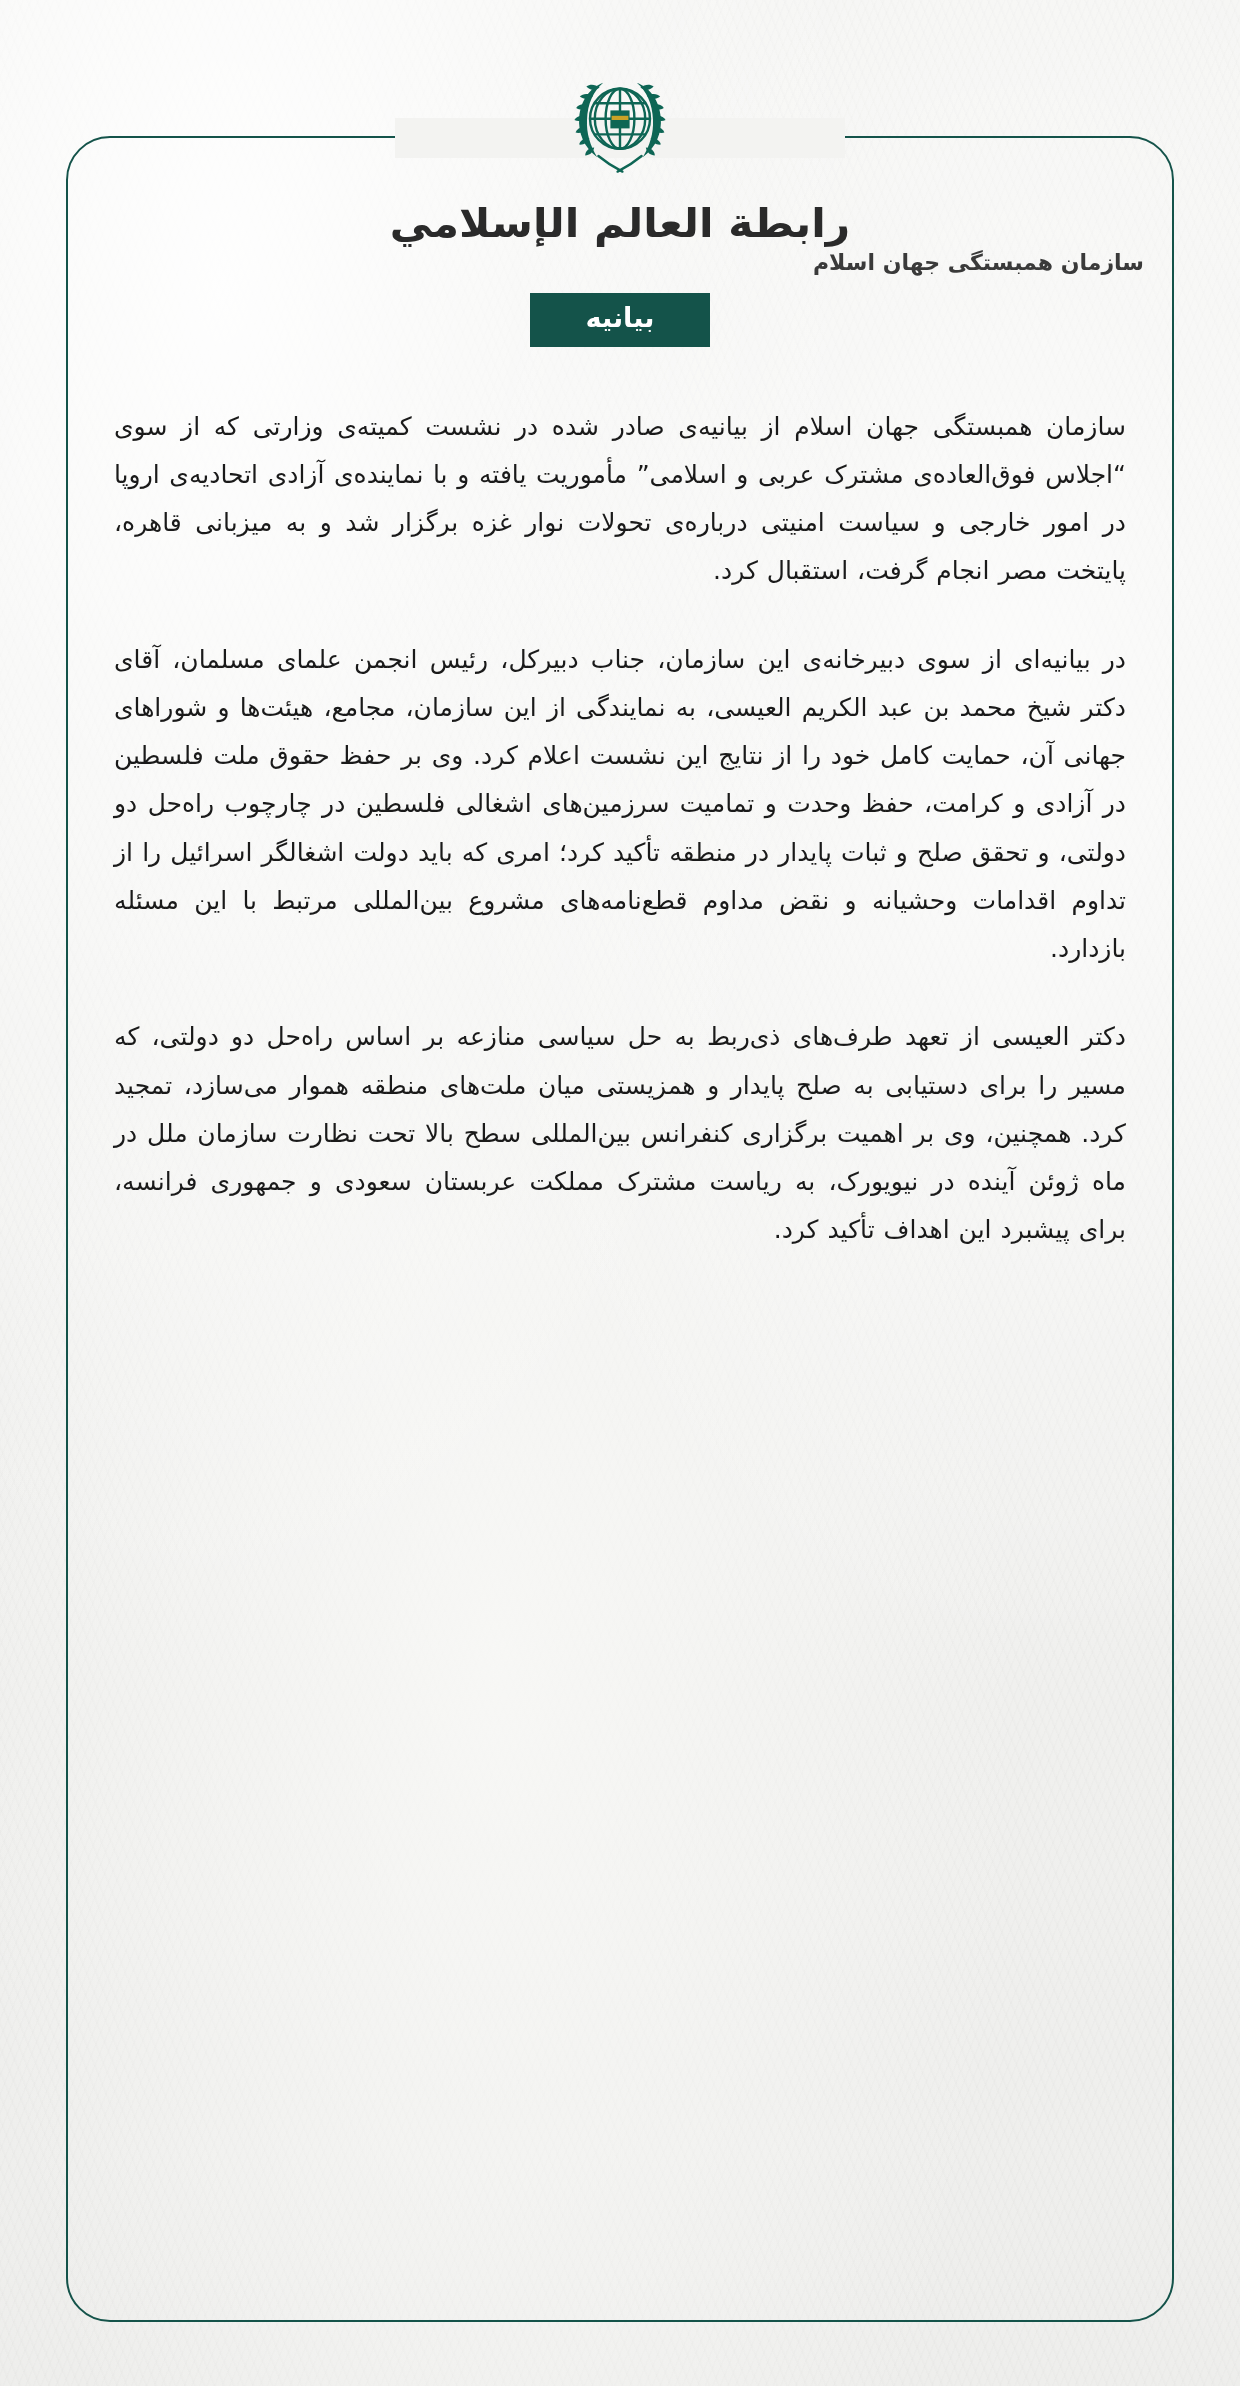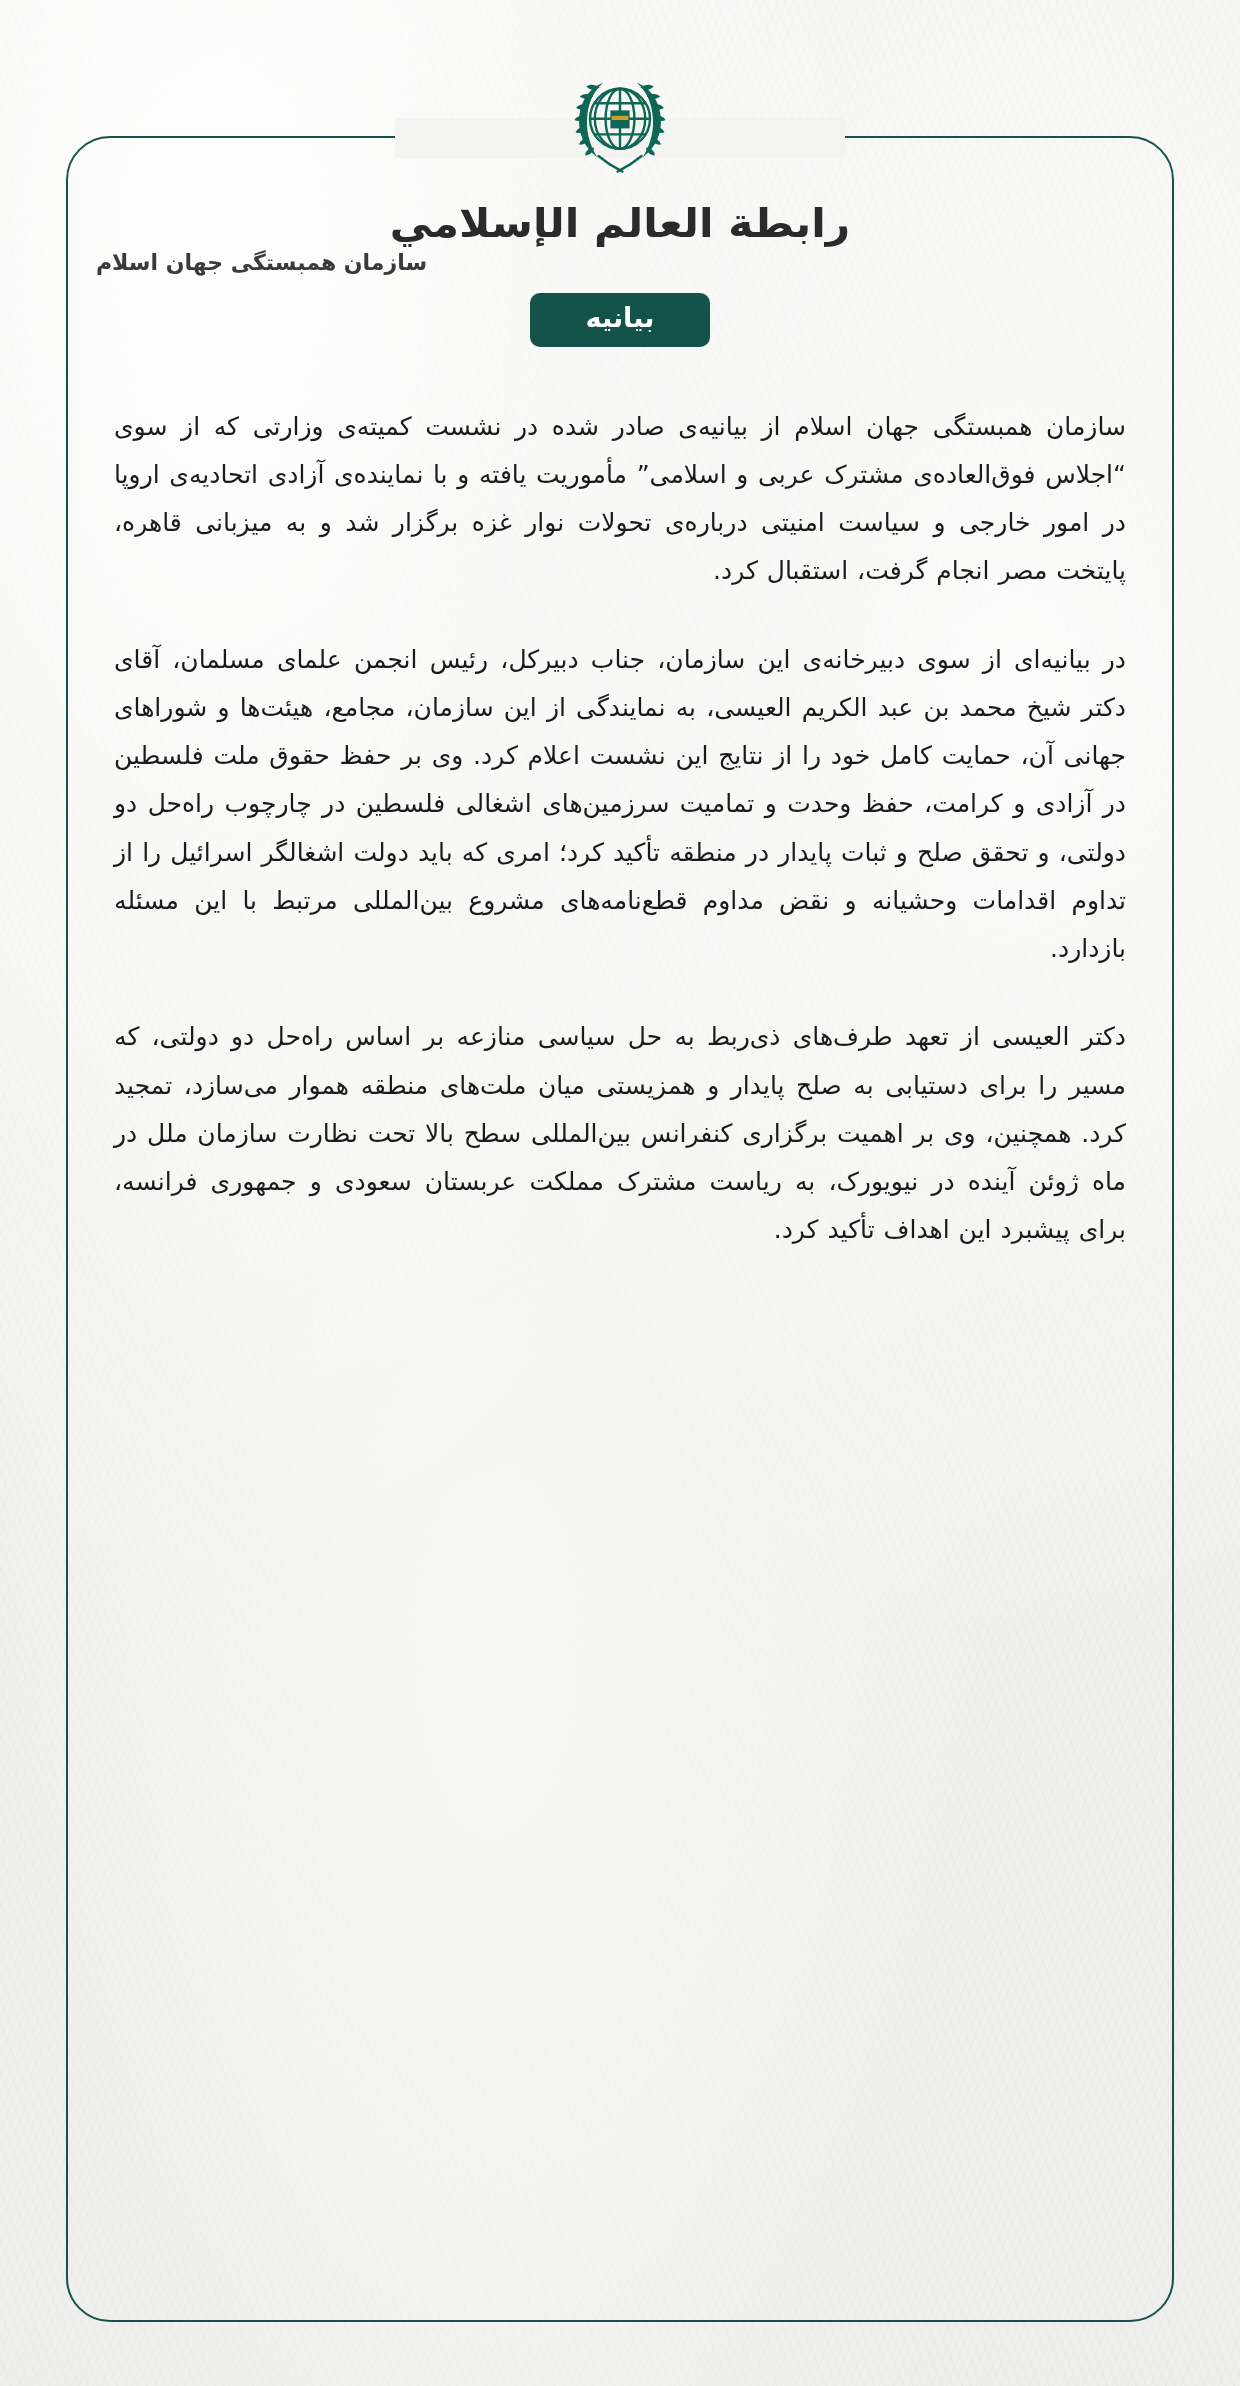--- a/index.html
+++ b/index.html
@@ -51,34 +51,34 @@
     font-family:"DejaVu Sans", sans-serif;
     font-size:40px;
     font-weight:700;
     color:#2a2a2a;
     letter-spacing:-1px;
     line-height:1.15;
     transform:scaleX(1.06);
   }
   .wordmark-fa{
     margin-top:4px;
-    text-align:left;
+    text-align:right;
     font-size:22px;
     font-weight:700;
     color:#3a3a3a;
   }
   .badge{
     display:inline-block;
     margin-top:18px;
     background:#14534a;
     color:#ffffff;
     font-size:27px;
     font-weight:700;
     padding:10px 56px 14px;
-    border-radius:10px;
+    border-radius:0;
     line-height:1.1;
     letter-spacing:1px;
   }
   
   .body{
     margin-top:56px;
     padding:0 18px;
     color:#1c1c1c;
   }
   .dateline{

